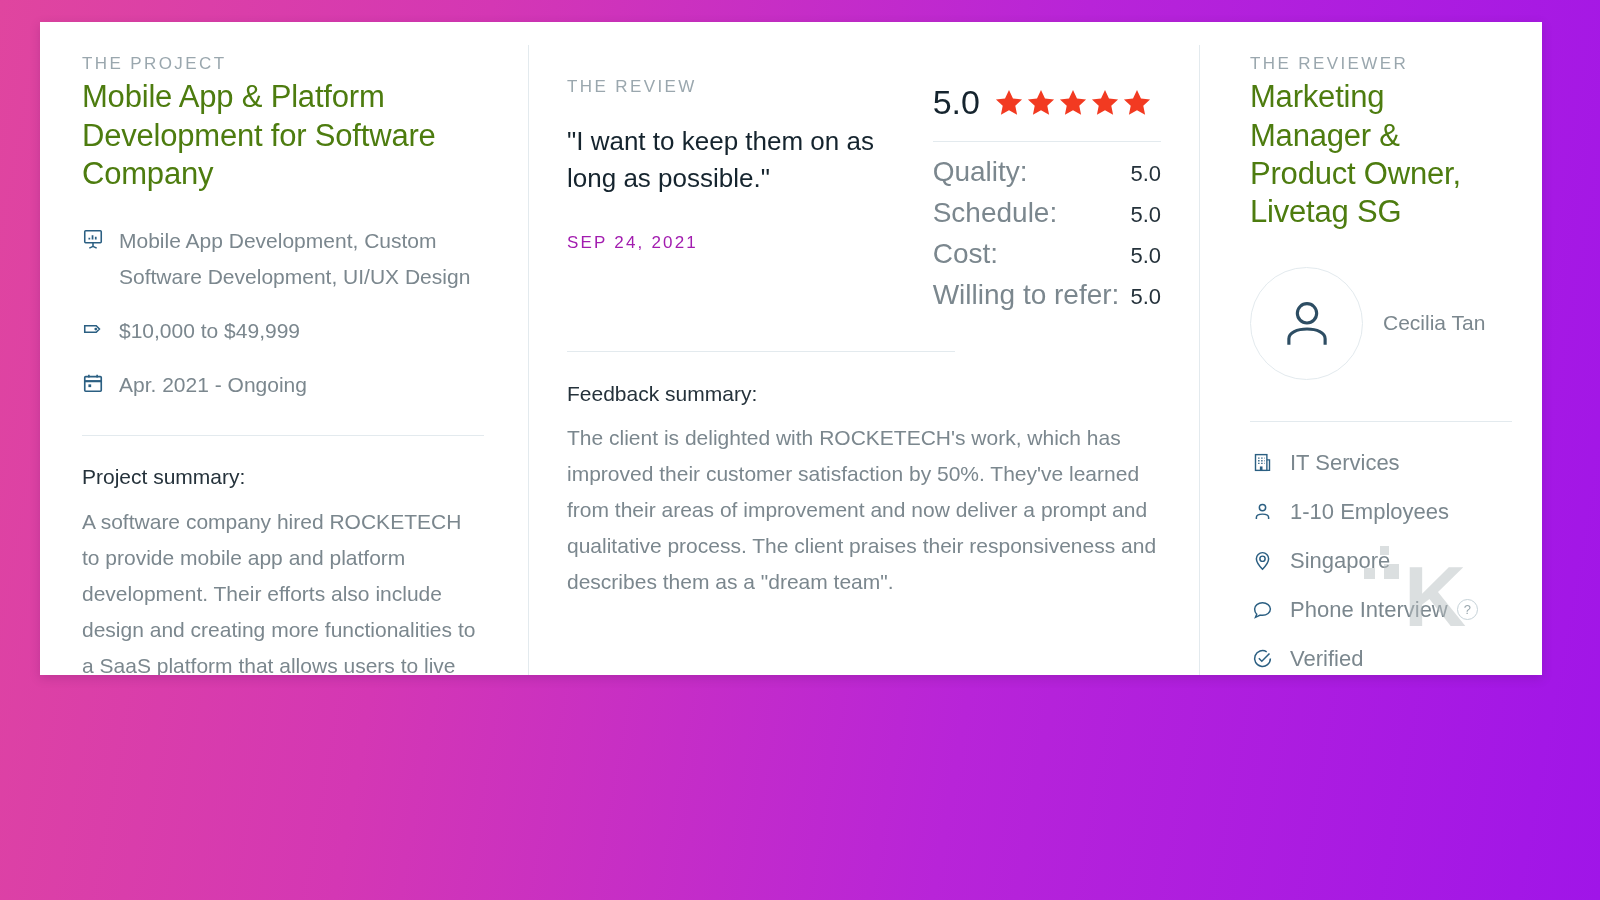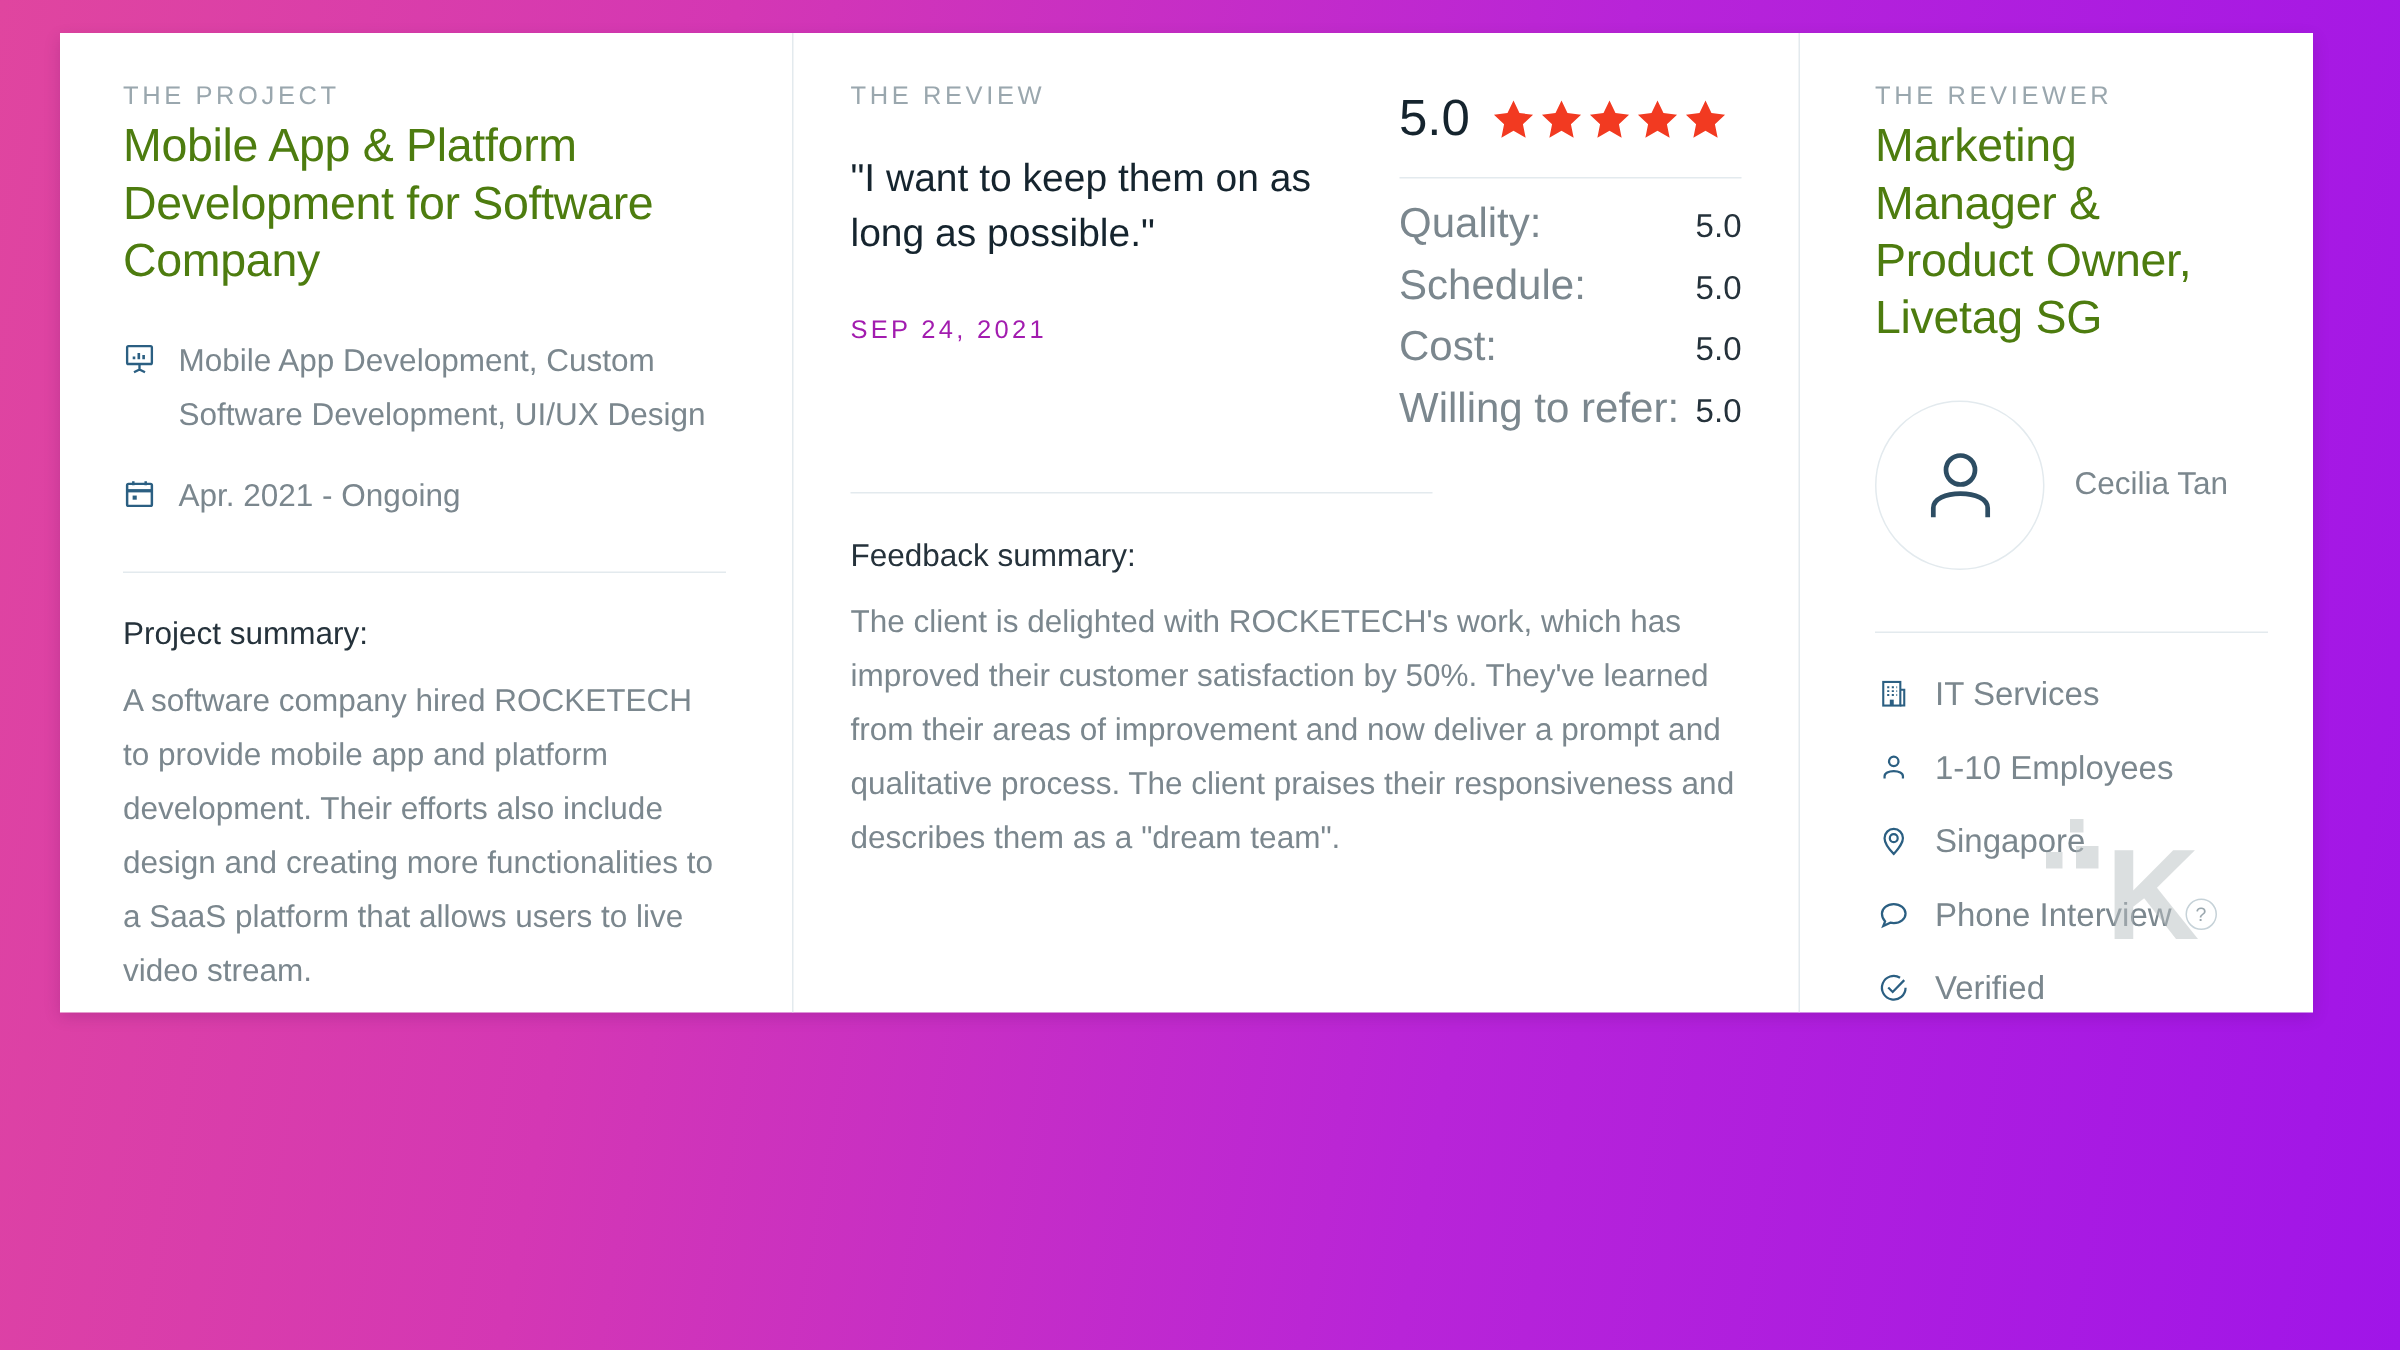--- a/index.html
+++ b/index.html
@@ -26,21 +26,21 @@
     height: 653px;
     background: #ffffff;
     box-shadow: 0 3px 10px rgba(60,0,70,0.18);
     display: flex;
     overflow: hidden;
   }
 
   .col { position: relative; height: 100%; }
   .col-project  { width: 488px; padding: 32px 44px 0 42px; }
   .col-review   { width: 672px; padding: 32px 38px 0 38px;
-                  border-left: 1px solid #e3eaee; border-right: 1px solid #e3eaee; }
+                  border-left: 1px solid #e3eaee; border-right: 1px solid #e3eaee; margin-top: 23px; }
   .col-reviewer { width: 342px; padding: 32px 30px 0 50px; }
 
   
   .eyebrow {
     font-size: 17px;
     letter-spacing: 2.4px;
     color: #9aa7ae;
     font-weight: 400;
     text-transform: uppercase;
     line-height: 1.2;
@@ -242,20 +242,29 @@
         <span class="meta-icon">
           <svg width="22" height="22" viewBox="0 0 24 24" fill="none" stroke="currentColor" stroke-width="1.7">
             <rect x="3" y="3" width="18" height="13" rx="1"></rect>
             <path d="M12 16v4M12 20l-4 2M12 20l4 2"></path>
             <path d="M8 12.5v-2M11.5 12.5v-4.5M15 12.5v-3" stroke-width="1.9"></path>
           </svg>
         </span>
         <span class="meta-text">Mobile App Development, Custom Software Development, UI/UX Design</span>
       </div>
 
+      <div class="meta-row">
+        <span class="meta-icon">
+          <svg width="22" height="22" viewBox="0 0 24 24" fill="none" stroke="currentColor" stroke-width="1.7">
+            <path d="M3 8.5h12.5l3.5 3.5-3.5 3.5H3z"></path>
+            <circle cx="15" cy="12" r="1.5" fill="currentColor" stroke="none"></circle>
+          </svg>
+        </span>
+        <span class="meta-text">$10,000 to $49,999</span>
+      </div>
 
       <div class="meta-row">
         <span class="meta-icon">
           <svg width="22" height="22" viewBox="0 0 24 24" fill="none" stroke="currentColor" stroke-width="1.8">
             <rect x="3" y="5" width="18" height="16" rx="1"></rect>
             <path d="M3 10h18" stroke-width="2.4"></path>
             <path d="M7.5 3v3M16.5 3v3"></path>
             <rect x="7" y="13.5" width="3" height="3" fill="currentColor" stroke="none"></rect>
           </svg>
         </span>

